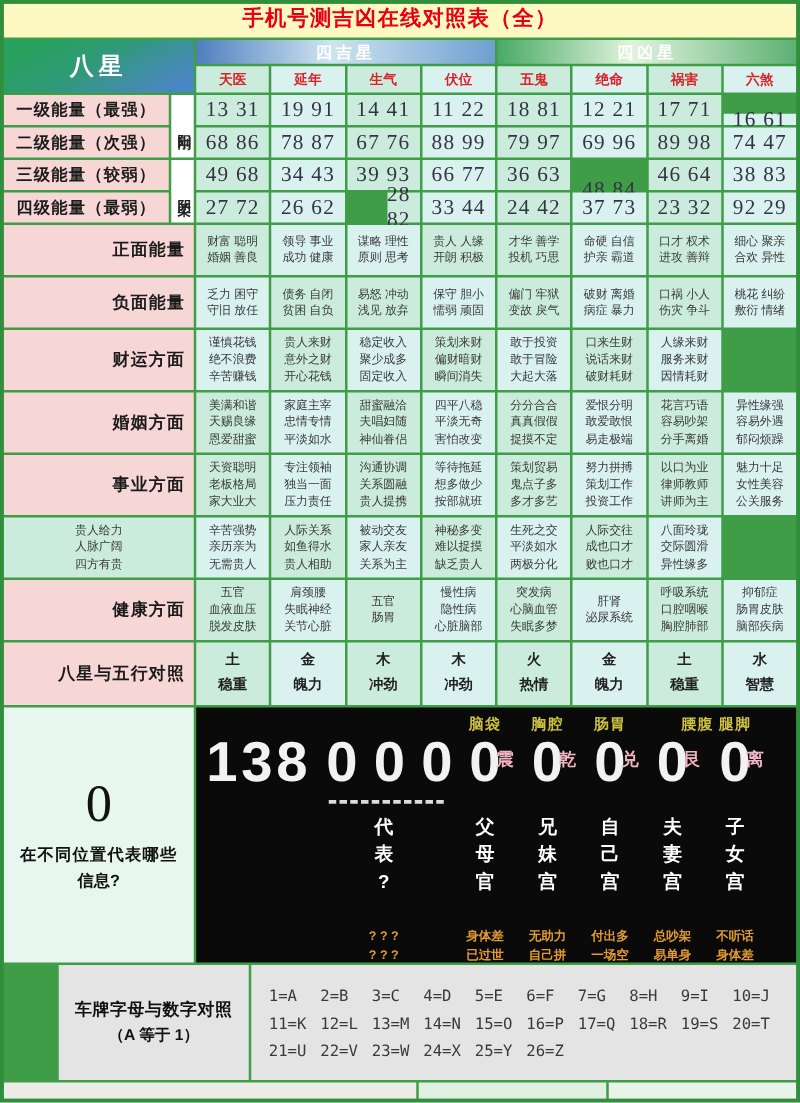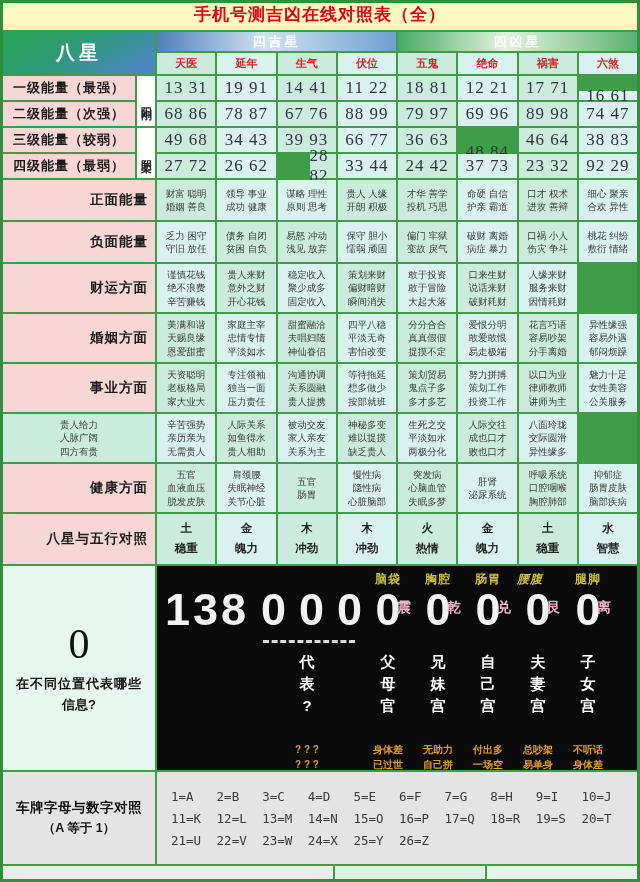--- a/index.html
+++ b/index.html
@@ -57,21 +57,21 @@
     color:#cdc13e;font-size:12px;font-weight:bold;letter-spacing:1px;}
   .digit-prefix{position:absolute;left:8px;top:18px;font-size:45px;font-weight:800;letter-spacing:3px;color:#f2f2f2;}
   .digit-group{position:absolute;left:104px;top:18px;font-size:45px;font-weight:800;letter-spacing:13px;color:#f2f2f2;}
   .group-underline{position:absolute;left:106px;top:74px;width:92px;border-top:3px dashed #dcdcdc;}
   .zero-col{position:absolute;top:18px;width:34px;text-align:center;font-size:45px;font-weight:800;color:#f2f2f2;}
   .trigram{position:absolute;right:-6px;top:15px;font-size:14px;font-weight:bold;color:#f0b4c6;}
   .vcol{position:absolute;top:88px;width:40px;display:flex;flex-direction:column;align-items:center;gap:7px;
     color:#fff;font-size:15px;font-weight:bold;line-height:1;}
   .notes{position:absolute;top:177px;width:52px;text-align:center;color:#e09a30;font-size:10px;font-weight:bold;line-height:1.45;}
   
-  .plate{flex:0 0 92px;display:flex;gap:2px;}
+  .plate{flex:0 0 92px;display:flex;gap:2px;padding-left:44px;}
   .plate-left{flex:0 0 152px;background:#e4e4e4;display:flex;flex-direction:column;align-items:center;justify-content:center;color:#111;}
   .plate-left .l1{font-size:13.5px;font-weight:bold;letter-spacing:0.5px;}
   .plate-left .l2{font-size:12.5px;font-weight:bold;margin-top:3px;}
   .plate-right{flex:1;background:#e4e4e4;display:grid;grid-template-columns:repeat(10,1fr);
     align-content:center;row-gap:7px;padding:0 10px 0 14px;
     font-family:"DejaVu Sans Mono",monospace;font-size:12.5px;color:#3a3a3a;}
   .plate-right span{text-align:left;}
   
   .strip{flex:1;display:flex;gap:2px;}
   .strip .s1{flex:0 0 330px;background:#ecebe7;}
@@ -469,21 +469,21 @@
       <div class="q1">在不同位置代表哪些</div>
       <div class="q2">信息?</div>
     </div>
     <div class="phone-black" id="phone-black">
       <div class="digit-prefix">138</div>
       <div class="digit-group">000</div>
       <div class="group-underline"></div>
     <div class="body-label" style="left: 206px;">脑袋</div>
         <div class="body-label" style="left: 256px;">胸腔</div>
         <div class="body-label" style="left: 306px;">肠胃</div>
-        <div class="body-label" style="left: 348px; font-style: italic;">腰腹</div>
+        <div class="body-label" style="left: 376px;">腰腹</div>
         <div class="body-label" style="left: 406px;">腿脚</div>
         <div class="zero-col" style="left: 214px;">0<div class="trigram">震</div></div>
         <div class="zero-col" style="left: 264px;">0<div class="trigram">乾</div></div>
         <div class="zero-col" style="left: 314px;">0<div class="trigram">兑</div></div>
         <div class="zero-col" style="left: 364px;">0<div class="trigram">艮</div></div>
         <div class="zero-col" style="left: 414px;">0<div class="trigram">离</div></div>
         <div class="vcol" style="left: 130px;">
           <div class="">代</div>
           <div class="">表</div>
           <div class="">?</div>

